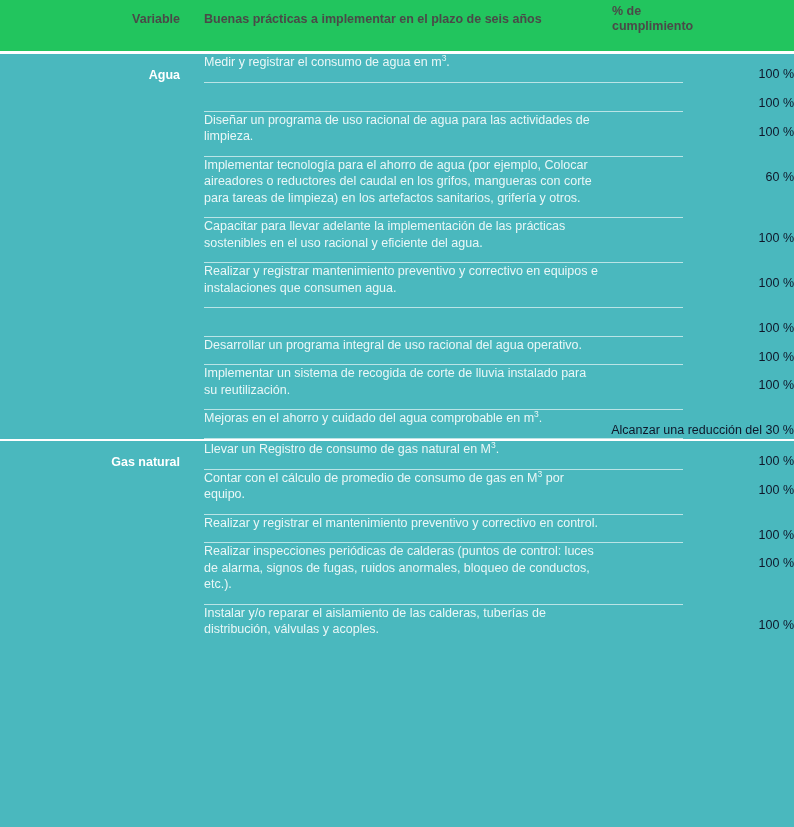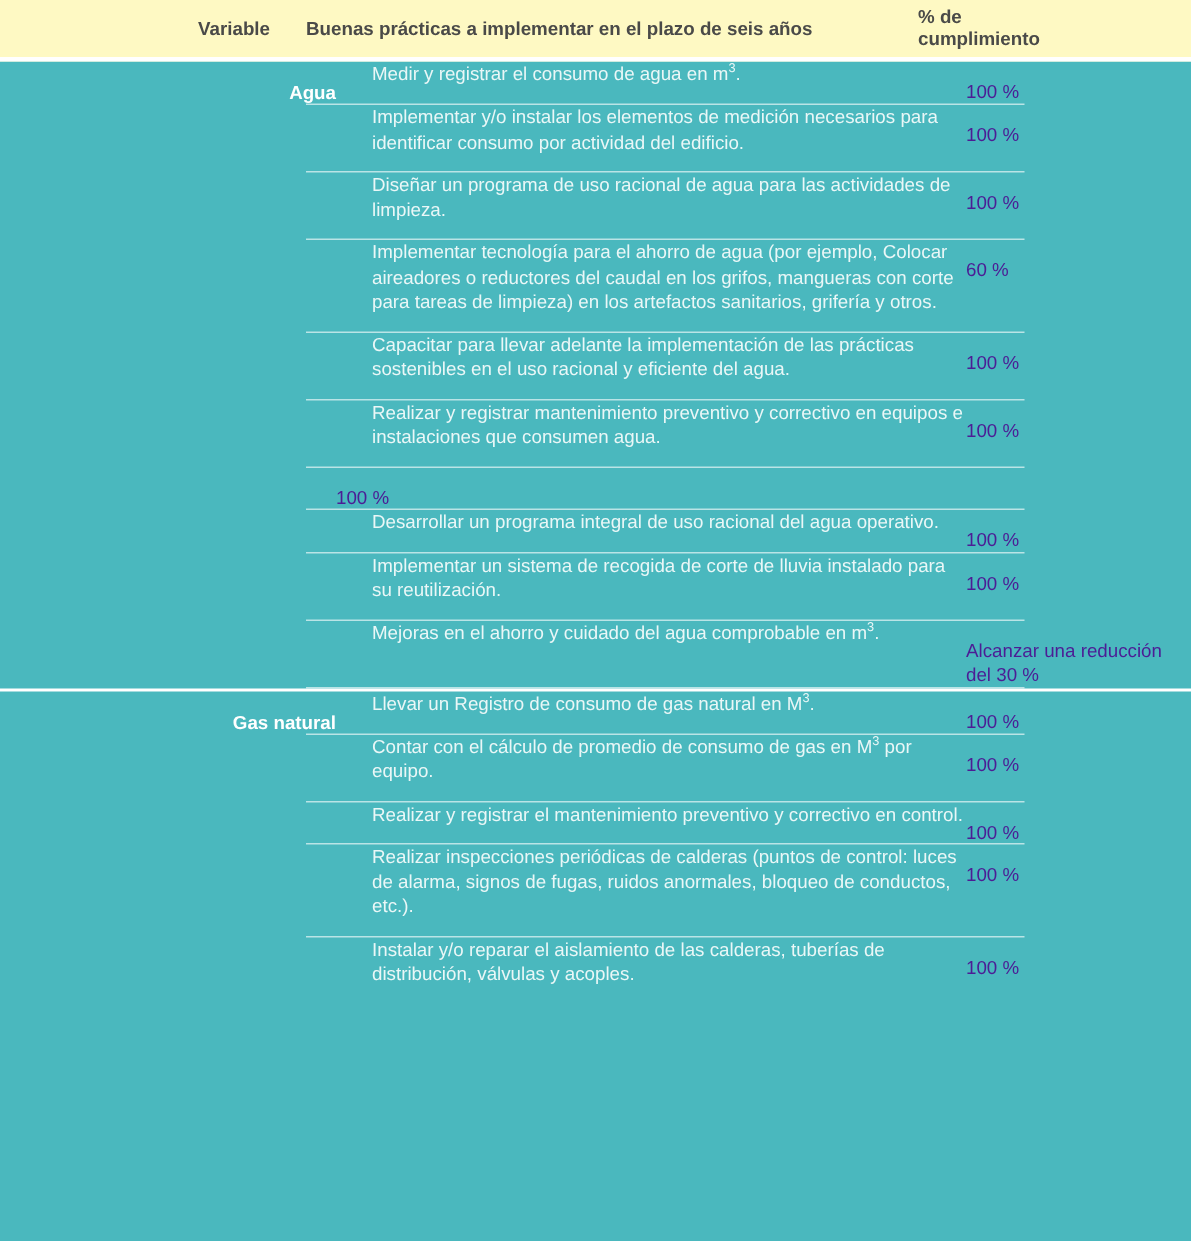--- a/index.html
+++ b/index.html
@@ -9,22 +9,22 @@
   body {
     width: 794px;
     height: 827px;
     background: #4AB8BE;
     font-family: "Liberation Sans", sans-serif;
     overflow: hidden;
   }
 
   
   .table-header {
-    background: #fef9c3;
-    height: 41px;
+    background: #22c55e;
+    height: 54px;
     position: relative;
     box-sizing: border-box;
     border-bottom: 3px solid #FFFFFF;
   }
   .th {
     position: absolute;
     color: #4A4A48;
     font-weight: bold;
     font-size: 12.5px;
     line-height: 15px;
@@ -70,44 +70,44 @@
   .cell-variable {
     width: 180px;
     flex: 0 0 180px;
     text-align: right;
     color: #FFFFFF;
     font-weight: bold;
     font-size: 12.5px;
     line-height: 16px;
     padding-top: 13px;
     box-sizing: border-box;
-    margin-left: 44px;
   }
 
   .cell-practice {
     flex: 0 0 396px;
     width: 396px;
     margin-left: 24px;
     color: #EAF7F7;
     font-size: 12.5px;
     line-height: 16.5px;
     padding-top: 0;
     padding-bottom: 12px;
     box-sizing: border-box;
     position: relative;
   }
 
   .cell-percent {
     flex: 1 1 auto;
-    color: #4c1d95;
+    color: #0f172a;
     font-size: 12.5px;
     line-height: 16.5px;
     padding-top: 12px;
     padding-left: 0px;
     box-sizing: border-box;
+    text-align: right;
   }
 
   
   .row .sep {
     position: absolute;
     left: 204px;
     width: 479px;
     height: 1px;
     background: rgba(255,255,255,0.62);
     bottom: 0;
@@ -136,21 +136,20 @@
   <div class="table-body" id="table-body">
       <div class="group">
         <div class="row">
           <div class="cell-variable">Agua</div>
           <div class="cell-practice">Medir y registrar el consumo de agua en m<sup>3</sup>.</div>
           <div class="cell-percent">100 %</div>
           <div class="sep"></div>
         </div>
         <div class="row">
           <div class="cell-variable"></div>
-          <div class="cell-practice">Implementar y/o instalar los elementos de medición necesarios para identificar consumo por actividad del edificio.</div>
           <div class="cell-percent">100 %</div>
           <div class="sep"></div>
         </div>
         <div class="row">
           <div class="cell-variable"></div>
           <div class="cell-practice">Diseñar un programa de uso racional de agua para las actividades de limpieza.</div>
           <div class="cell-percent">100 %</div>
           <div class="sep"></div>
         </div>
         <div class="row">

